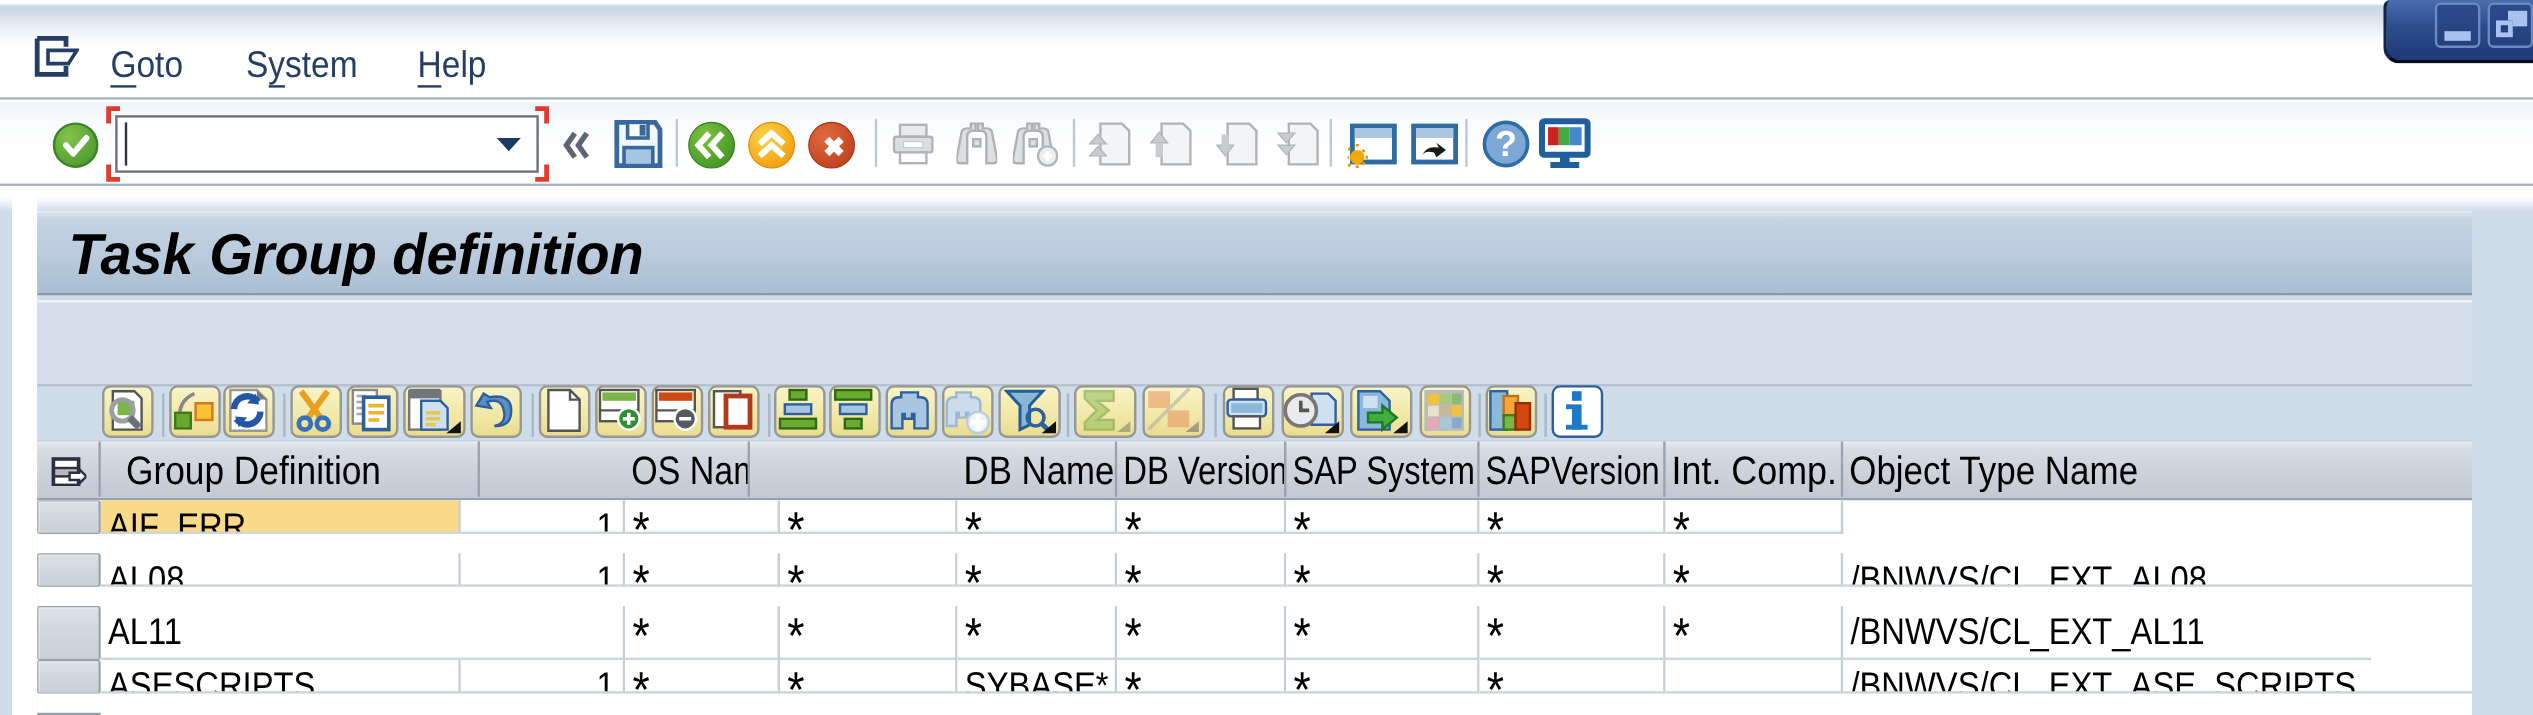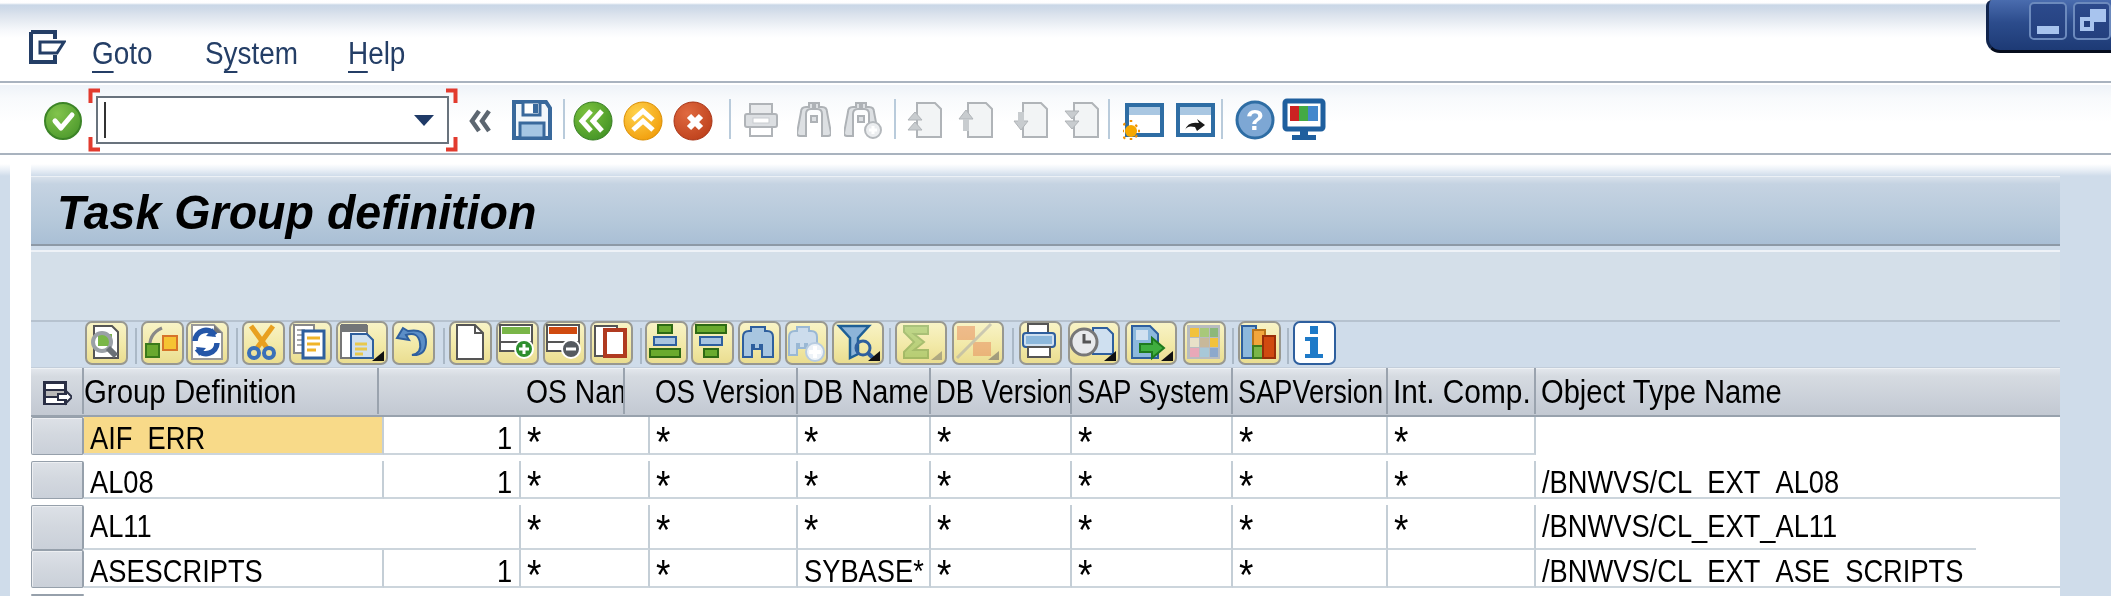--- a/index.html
+++ b/index.html
@@ -24,21 +24,21 @@
 #titlebar{left:31px;top:19px;width:2029px;height:70px;
   background:linear-gradient(to bottom,#d8e1eb 0,#c5d3e2 7px,#b5c8da 45px,#aabfd5 100%);
   border-top:1px solid #ecf1f6;border-bottom:2px solid #8d99a6}
 #titletext{left:26px;top:8px;font-size:48px;font-weight:bold;font-style:italic;color:#000;transform:scaleX(.97);transform-origin:0 50%}
 #panel{left:31px;top:93px;width:2029px;height:70px;background:#d4dfe9;border-top:2px solid #eef2f7}
 #alvband{left:31px;top:163px;width:2029px;height:48px;background:#cfdcea;border-top:2px solid #b6c2cf;border-bottom:1px solid #c3cedb}
 #gridhead{left:31px;top:211px;width:2029px;height:49px;border-bottom:2px solid #98a2ad;
   background:linear-gradient(to bottom,#e4e8ed 0,#d6dbe1 8px,#c9cfd8 70%,#c3c9d2 100%);box-shadow:inset 0 1px 0 #eef1f4}
 .hcell{top:0;height:46px;border-right:2px solid #9aa3ae;font-size:33px;color:#000;line-height:48px;padding-left:5px;overflow:hidden;white-space:nowrap}
 #gridbody{left:31px;top:260px;width:2029px;height:179px;background:#fff}
-.drow{left:0;width:2029px;height:38px}
+.drow{left:0;width:2029px;height:28px}
 .dcell{top:0;height:100%;border-right:2px solid #c4ced6;border-bottom:2px solid #ccd5dc;font-size:31px;line-height:43px;color:#000;padding-left:6px;overflow:hidden;white-space:nowrap;background:#fff}
 .num{text-align:right;padding-right:7px;padding-left:0}
 .sel{top:0;left:0;width:53px;height:100%;border:1px solid #96a0ab;border-right:2px solid #96a0ab;border-radius:2px;
   background:linear-gradient(to bottom,#dde1e7 0,#d3d8df 45%,#cad0d9 100%);box-shadow:inset 1px 1px 0 #edeff2}
 .ybtn{top:-1px;height:44px;background:linear-gradient(to bottom,#f8f3c6 0,#f2e9a8 55%,#eadd90 100%);
   border:2px solid #989890;border-radius:7px}
 .asep{top:6px;width:2px;height:36px;background:#aab8c6}
 #winctl{left:1986px;top:0;width:125px;height:53px;background:linear-gradient(to bottom,#4a6cae 0,#2c4c8c 45%,#1d3a75 100%);border-radius:6px 0 0 14px;border-left:3px solid #10244d;border-bottom:3px solid #060d1d}
 .wbtn{top:2px;width:38px;height:38px;border:2px solid #6c8abd;border-radius:5px;background:linear-gradient(to bottom,#2c4a8c,#24407e)}
 </style></head>
@@ -386,23 +386,22 @@
   <div class="abs" id="gridhead">
     <div class="abs hcell" style="left:0;width:53px">
       <svg style="margin-top:12px;margin-left:6px" width="30" height="28" viewBox="0 0 30 28">
         <rect x="1" y="1" width="24" height="24" fill="#2a2f45"></rect>
         <rect x="4" y="4" width="18" height="5" fill="#fff"></rect>
         <rect x="4" y="11" width="18" height="5" fill="#b8b8b8"></rect>
         <rect x="4" y="18" width="18" height="5" fill="#fff"></rect>
         <path d="M16 14 h8 v-3 l6 6 -6 6 v-3 h-8 z" fill="#fff" stroke="#2a2f45" stroke-width="2"></path>
       </svg>
     </div>
-    <div class="abs hcell" style="left:48px;width:300px"><span class="sx" style="transform:scaleX(0.891)">Group Definition</span></div>
+    <div class="abs hcell" style="left:69px;width:300px"><span class="sx" style="transform:scaleX(0.891)">Group Definition</span></div>
     <div class="abs hcell" style="left:490px;width:104px"><span class="sx" style="transform:scaleX(0.858)">OS Name</span></div>
-    <div class="abs hcell" style="left:619px;width:148px"><span class="sx" style="transform:scaleX(0.842)">OS Version</span></div>
     <div class="abs hcell" style="left:767px;width:133px"><span class="sx" style="transform:scaleX(0.878)">DB Name</span></div>
     <div class="abs hcell" style="left:1041px;width:161px"><span class="sx" style="transform:scaleX(0.824)">SAP System</span></div>
     <div class="abs hcell" style="left:900px;width:141px"><span class="sx" style="transform:scaleX(0.83)">DB Version</span></div>
     <div class="abs hcell" style="left:1202px;width:155px"><span class="sx" style="transform:scaleX(0.824)">SAPVersion</span></div>
     <div class="abs hcell" style="left:1357px;width:148px"><span class="sx" style="transform:scaleX(0.905)">Int. Comp.</span></div>
     <div class="abs hcell" style="left:1505px;width:524px;border-right:none"><span class="sx" style="transform:scaleX(0.883)">Object Type Name</span></div>
   </div>
   <div class="abs" id="gridbody">
   <div class="abs drow" style="top:0">
     <div class="abs sel"></div>

